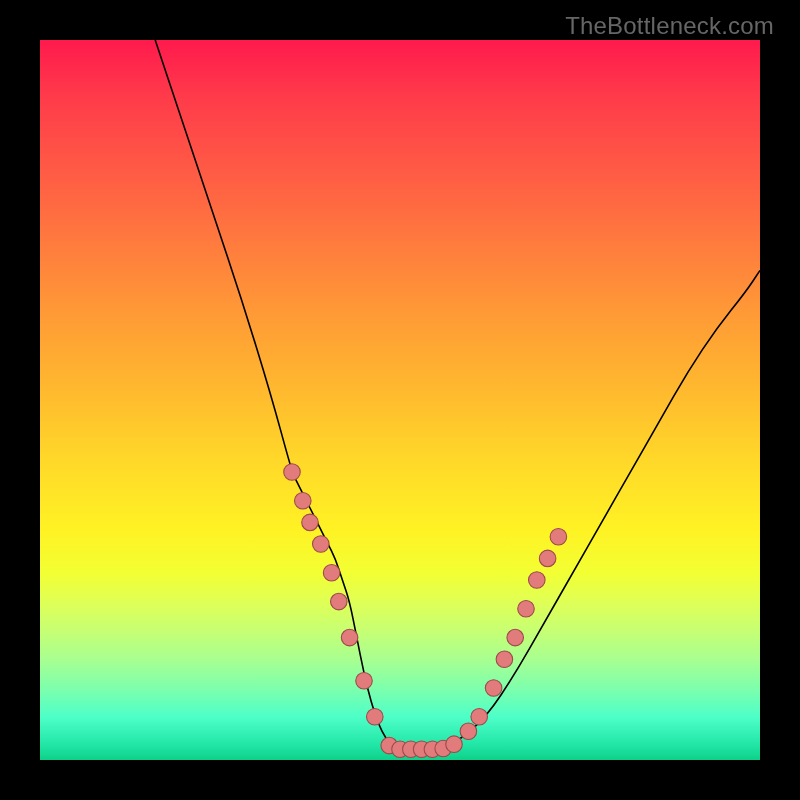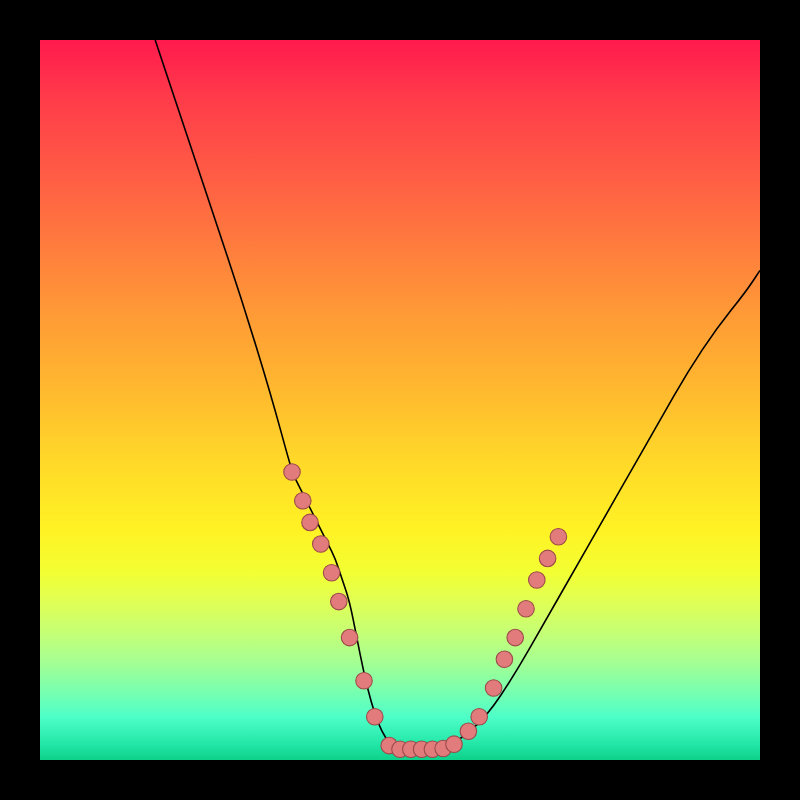--- a/index.html
+++ b/index.html
@@ -51,20 +51,21 @@
     width: 720px;
     height: 720px;
     pointer-events: none;
   }
 </style>
 </head>
 <body>
 <div class="frame">
 
   <div class="plot-area"></div>
+  <div class="watermark">TheBottleneck.com</div>
 
   <svg class="overlay" viewBox="0 0 100 100" preserveAspectRatio="none">
     <path id="curve-path" fill="none" stroke="#000000" stroke-width="1.6" vector-effect="non-scaling-stroke" d="M 16 0 Q 16 0 18 6 Q 20 12 22 18 Q 24 24 26 30 Q 28 36 30 42.5 Q 32 49 33.5 54.5 Q 35 60 35.25 60.5 Q 35.5 61 35.75 61.5 Q 36 62 36.5 63 Q 37 64 37.5 65 Q 38 66 38.5 67 Q 39 68 39.5 69 Q 40 70 40.5 71 Q 41 72 41.5 73.5 Q 42 75 42.5 76.5 Q 43 78 43.5 80.5 Q 44 83 44.5 85.5 Q 45 88 45.5 90 Q 46 92 46.5 93.5 Q 47 95 47.5 96 Q 48 97 48.5 97.5 Q 49 98 49.5 98.25 Q 50 98.5 51 98.5 Q 52 98.5 53.5 98.5 Q 55 98.5 56.5 98 Q 58 97.5 60 95.75 Q 62 94 64 91 Q 66 88 68 84.5 Q 70 81 72 77.5 Q 74 74 76 70.5 Q 78 67 80 63.5 Q 82 60 84 56.5 Q 86 53 88 49.5 Q 90 46 92 43 Q 94 40 96 37.5 Q 98 35 99 33.5 T 100 32"></path>
     <g id="dots">
         <circle cx="35" cy="60" r="1.15" fill="#e27b7c" stroke="#9c4a4a" stroke-width="0.15"></circle>
         <circle cx="36.5" cy="64" r="1.15" fill="#e27b7c" stroke="#9c4a4a" stroke-width="0.15"></circle>
         <circle cx="37.5" cy="67" r="1.15" fill="#e27b7c" stroke="#9c4a4a" stroke-width="0.15"></circle>
         <circle cx="39" cy="70" r="1.15" fill="#e27b7c" stroke="#9c4a4a" stroke-width="0.15"></circle>
         <circle cx="40.5" cy="74" r="1.15" fill="#e27b7c" stroke="#9c4a4a" stroke-width="0.15"></circle>
         <circle cx="41.5" cy="78" r="1.15" fill="#e27b7c" stroke="#9c4a4a" stroke-width="0.15"></circle>

